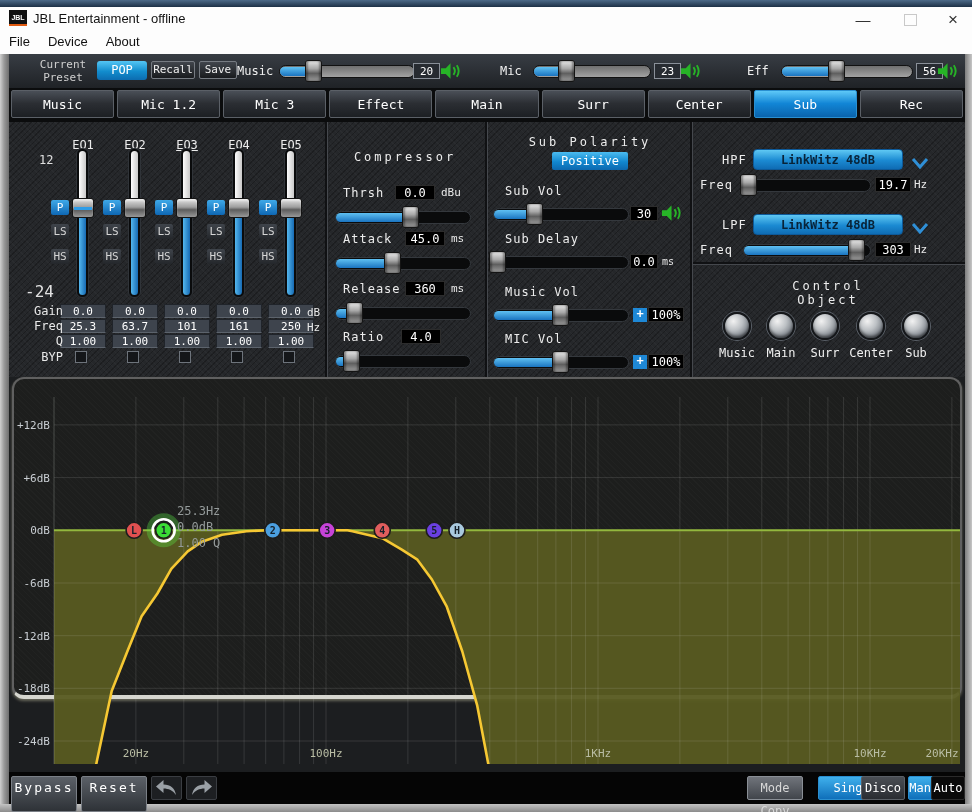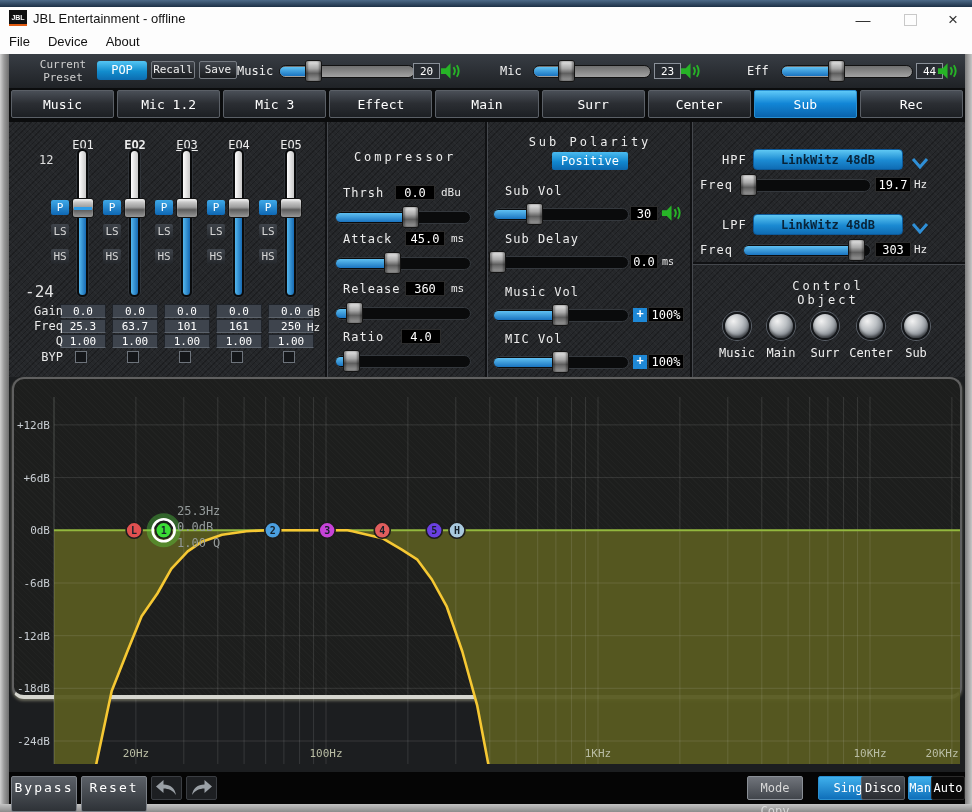--- a/index.html
+++ b/index.html
@@ -135,21 +135,21 @@
             <polygon points="1,6 6,6 11,1 11,17 6,12 1,12" fill="#27b327"></polygon>
             <path d="M14 5 Q17 9 14 13" stroke="#27b327" stroke-width="2" fill="none"></path>
             <path d="M17.5 3 Q21.5 9 17.5 15" stroke="#27b327" stroke-width="2" fill="none"></path>
           </svg></div>
         <div class="abs chan-label" style="left: 738px;">Eff</div>
         <div class="hslider" style="left: 772px; top: 6px; width: 132px;">
           <div class="htrack gray"></div>
           <div class="hfill" style="width: 42%;"></div>
           <div class="hhandle" style="left: calc(42% - 8px);"></div>
         </div>
-        <div class="abs chan-box" style="left: 907px;">44</div>
+        <div class="abs chan-box" style="left: 907px;">56</div>
         <div class="speaker" style="left: 928px; top: 8px;"><svg viewBox="0 0 24 18" width="23" height="18">
             <polygon points="1,6 6,6 11,1 11,17 6,12 1,12" fill="#27b327"></polygon>
             <path d="M14 5 Q17 9 14 13" stroke="#27b327" stroke-width="2" fill="none"></path>
             <path d="M17.5 3 Q21.5 9 17.5 15" stroke="#27b327" stroke-width="2" fill="none"></path>
           </svg></div>
       </div>
   </div>
 
   <div class="abs" id="tabbar">
       <div class="tab">Music</div>
@@ -178,21 +178,21 @@
           <div class="vblue" style="top: 60px; height: 87px;"></div>
           <div class="vhandle sel" style="top: 50px;"></div>
         </div>
         <div class="eqbtn p" style="left: 42px; top: 78px;">P</div>
         <div class="eqbtn" style="left: 42px; top: 102px;">LS</div>
         <div class="eqbtn" style="left: 42px; top: 127px;">HS</div>
         <div class="eqbox" style="left: 51px; top: 182px;">0.0</div>
         <div class="eqbox" style="left: 51px; top: 197px;">25.3</div>
         <div class="eqbox" style="left: 51px; top: 212px;">1.00</div>
         <div class="eqchk" style="left: 66px; top: 229px;"></div>
-        <div class="eq-name" style="left: 100px; top: 16px; font-weight: bold;">EQ2</div>
+        <div class="eq-name" style="left: 100px; top: 16px;">EQ2</div>
         <div class="vslider" style="left: 115px; top: 26px;">
           <div class="vtrack"></div>
           <div class="vwhite" style="height: 56px;"></div>
           <div class="vblue" style="top: 60px; height: 87px;"></div>
           <div class="vhandle" style="top: 50px;"></div>
         </div>
         <div class="eqbtn p" style="left: 94px; top: 78px;">P</div>
         <div class="eqbtn" style="left: 94px; top: 102px;">LS</div>
         <div class="eqbtn" style="left: 94px; top: 127px;">HS</div>
         <div class="eqbox" style="left: 103px; top: 182px;">0.0</div>

